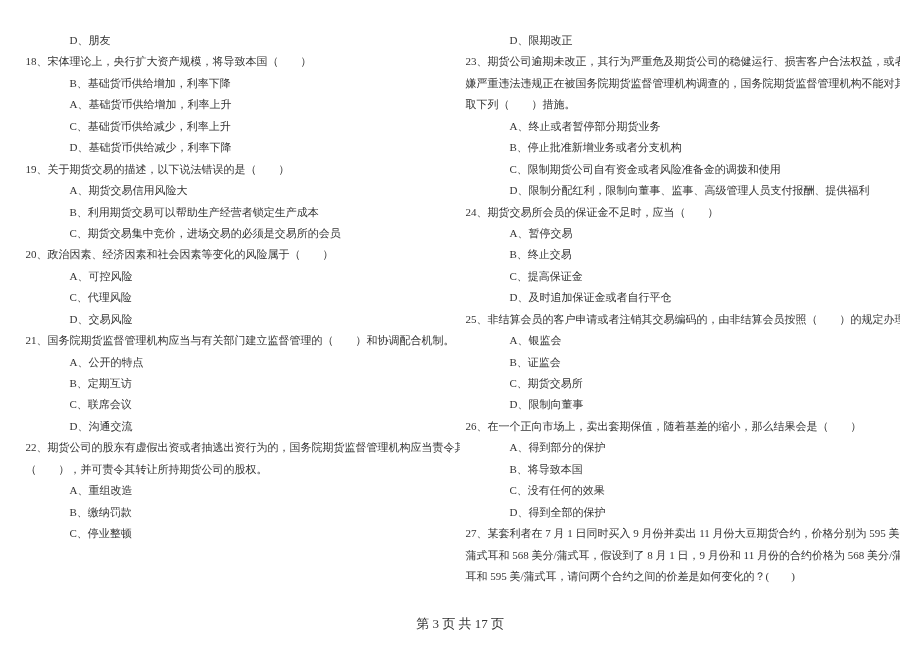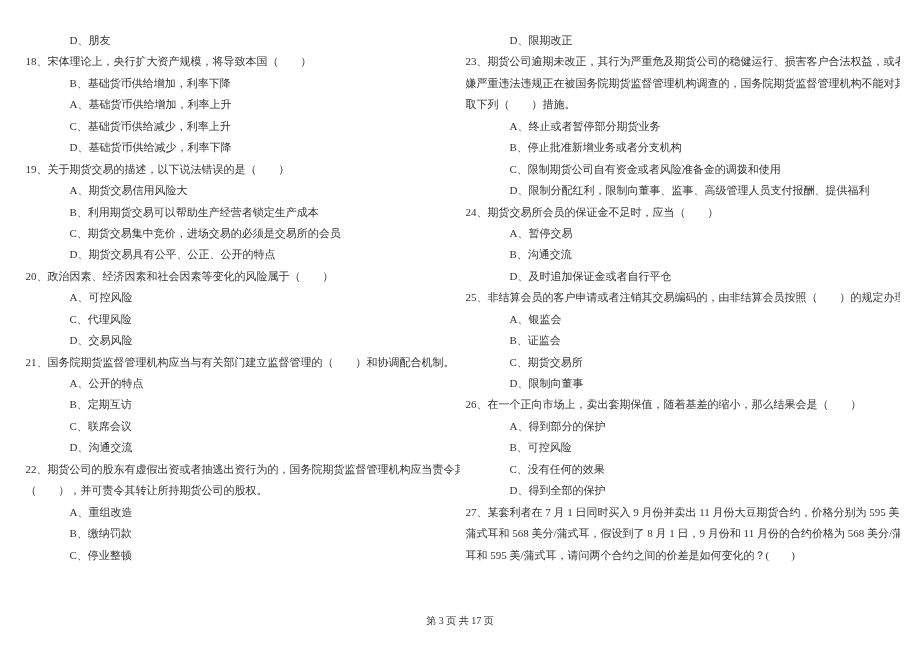--- a/index.html
+++ b/index.html
@@ -30,43 +30,42 @@
       padding-left: 4.5em;
     }
     .q {
       padding-left: 0.5em;
     }
     .q-cont {
       padding-left: 0.5em;
     }
     .footer {
       position: absolute;
-      bottom: 20px;
+      bottom: 14px;
       left: 0;
       right: 0;
       text-align: center;
-      font-size: 10px;
+      font-size: 13px;
     }
   </style>
 </head>
 <body>
 
 <div class="page">
   <div class="column">
     <div class="line opt">D、朋友</div>
     <div class="line q">18、宋体理论上，央行扩大资产规模，将导致本国（　　）</div>
     <div class="line opt">B、基础货币供给增加，利率下降</div>
     <div class="line opt">A、基础货币供给增加，利率上升</div>
     <div class="line opt">C、基础货币供给减少，利率上升</div>
     <div class="line opt">D、基础货币供给减少，利率下降</div>
     <div class="line q">19、关于期货交易的描述，以下说法错误的是（　　）</div>
     <div class="line opt">A、期货交易信用风险大</div>
     <div class="line opt">B、利用期货交易可以帮助生产经营者锁定生产成本</div>
     <div class="line opt">C、期货交易集中竞价，进场交易的必须是交易所的会员</div>
-    <div class="line opt">D、期货交易具有公平、公正、公开的特点</div>
     <div class="line q">20、政治因素、经济因素和社会因素等变化的风险属于（　　）</div>
     <div class="line opt">A、可控风险</div>
     <div class="line opt">C、代理风险</div>
     <div class="line opt">D、交易风险</div>
     <div class="line q">21、国务院期货监督管理机构应当与有关部门建立监督管理的（　　）和协调配合机制。</div>
     <div class="line opt">A、公开的特点</div>
     <div class="line opt">B、定期互访</div>
     <div class="line opt">C、联席会议</div>
     <div class="line opt">D、沟通交流</div>
     <div class="line q">22、期货公司的股东有虚假出资或者抽逃出资行为的，国务院期货监督管理机构应当责令其</div>
@@ -80,30 +79,31 @@
     <div class="line opt">D、限期改正</div>
     <div class="line q">23、期货公司逾期未改正，其行为严重危及期货公司的稳健运行、损害客户合法权益，或者涉</div>
     <div class="line q-cont">嫌严重违法违规正在被国务院期货监督管理机构调查的，国务院期货监督管理机构不能对其采</div>
     <div class="line q-cont">取下列（　　）措施。</div>
     <div class="line opt">A、终止或者暂停部分期货业务</div>
     <div class="line opt">B、停止批准新增业务或者分支机构</div>
     <div class="line opt">C、限制期货公司自有资金或者风险准备金的调拨和使用</div>
     <div class="line opt">D、限制分配红利，限制向董事、监事、高级管理人员支付报酬、提供福利</div>
     <div class="line q">24、期货交易所会员的保证金不足时，应当（　　）</div>
     <div class="line opt">A、暂停交易</div>
-    <div class="line opt">B、沟通交流</div>
+    <div class="line opt">B、终止交易</div>
+    <div class="line opt">C、提高保证金</div>
     <div class="line opt">D、及时追加保证金或者自行平仓</div>
     <div class="line q">25、非结算会员的客户申请或者注销其交易编码的，由非结算会员按照（　　）的规定办理。</div>
     <div class="line opt">A、银监会</div>
     <div class="line opt">B、证监会</div>
     <div class="line opt">C、期货交易所</div>
     <div class="line opt">D、限制向董事</div>
     <div class="line q">26、在一个正向市场上，卖出套期保值，随着基差的缩小，那么结果会是（　　）</div>
     <div class="line opt">A、得到部分的保护</div>
-    <div class="line opt">B、可控风险</div>
+    <div class="line opt">B、将导致本国</div>
     <div class="line opt">C、没有任何的效果</div>
     <div class="line opt">D、得到全部的保护</div>
     <div class="line q">27、某套利者在 7 月 1 日同时买入 9 月份并卖出 11 月份大豆期货合约，价格分别为 595 美分/</div>
     <div class="line q-cont">蒲式耳和 568 美分/蒲式耳，假设到了 8 月 1 日，9 月份和 11 月份的合约价格为 568 美分/蒲式</div>
     <div class="line q-cont">耳和 595 美/蒲式耳，请问两个合约之间的价差是如何变化的？(　　)</div>
   </div>
 </div>
 
 <div class="footer">第 3 页 共 17 页</div>
 

